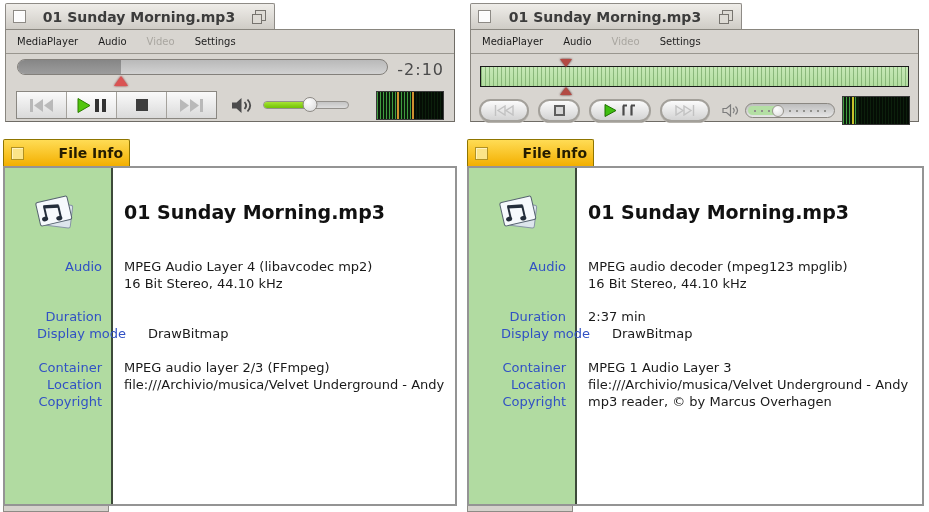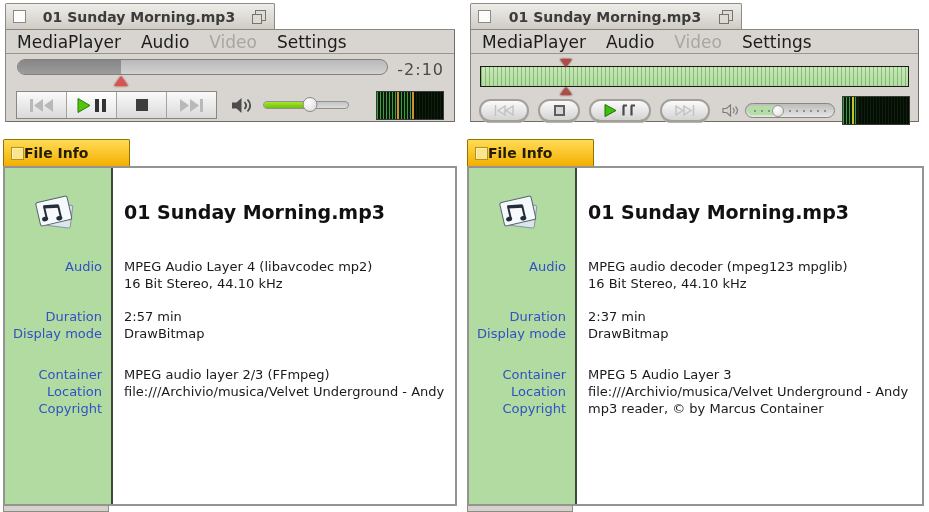--- a/index.html
+++ b/index.html
@@ -25,21 +25,21 @@
   }
   .zoombox{position:relative;width:14px;height:14px;margin-right:8px;}
   .zoombox .sq1{position:absolute;right:0;top:0;width:9px;height:9px;border:1px solid #77746f;background:#dedbd5;}
   .zoombox .sq2{position:absolute;left:0;bottom:0;width:8px;height:8px;border:1px solid #77746f;background:#dedbd5;}
   .win-body{
     position:absolute;box-sizing:border-box;background:#d8d5d0;
     border:1px solid #89867f;border-right-color:#6f6c66;border-bottom-color:#6f6c66;
   }
   .menubar{
     height:23px;display:flex;align-items:center;gap:20px;padding-left:11px;
-    border-bottom:1px solid #99968f;font-size:17px;color:#1c1c1c;
+    border-bottom:1px solid #99968f;font-size:10px;color:#1c1c1c;
   }
   .menu-item{white-space:nowrap;cursor:default;}
   .menu-item.disabled{color:#a9a6a0;}
   
   .seek-row{position:relative;height:33px;display:flex;align-items:flex-start;padding:0 10px;}
   .seek-wrap{position:relative;flex:1;height:33px;}
   .seek-track{
     position:absolute;left:1px;right:4px;top:5px;height:16px;border-radius:9px;
     box-sizing:border-box;border:1px solid #83807b;
     background:linear-gradient(#b9b9b9,#d2d2d2);overflow:hidden;
@@ -106,37 +106,37 @@
   .vol2-knob{position:absolute;top:1px;width:12px;height:12px;border-radius:50%;transform:translateX(-50%);
     background:radial-gradient(circle at 35% 30%,#ffffff,#dcdcdc);border:1px solid #9a978f;box-sizing:border-box;}
   
   .fi-tab{
     position:absolute;height:27px;width:127px;box-sizing:border-box;
     border:1px solid #8f7500;border-bottom:none;border-radius:2px 2px 0 0;
     background:linear-gradient(#ffdc55,#f3af00);display:flex;align-items:center;
   }
   .fi-closebox{width:13px;height:13px;box-sizing:border-box;margin-left:7px;
     background:#fbe489;border:1px solid #b09122;box-shadow:inset 1px 1px 0 #fff3c0;}
-  .fi-tab-title{flex:1;text-align:left;font-size:14px;font-weight:bold;color:#241c00;padding-right:6px;}
+  .fi-tab-title{flex:1;text-align:right;font-size:14px;font-weight:bold;color:#241c00;padding-right:6px;}
   .fi-body{
     position:absolute;box-sizing:border-box;height:340px;background:#ffffff;
     border:2px solid #949494;overflow:hidden;
   }
   .fi-green{position:absolute;left:0;top:0;bottom:0;width:106px;background:#b1dba1;}
   .fi-divider{position:absolute;left:106px;top:0;bottom:0;width:2px;background:#3d4a3a;}
   .fi-content{position:relative;padding-top:22px;}
   .fi-row{display:flex;align-items:flex-start;}
   .fi-label-col{width:104px;flex:none;text-align:right;box-sizing:border-box;padding-right:7px;
     font-size:13px;line-height:17px;color:#3151c4;}
   .fi-value-col{flex:1;min-width:0;padding-left:15px;font-size:13px;line-height:17px;color:#1a1a1a;
     white-space:nowrap;overflow:hidden;}
   .fi-file-title{font-size:19px;font-weight:bold;color:#111;line-height:24px;}
   .fi-title-row{margin-bottom:24px;min-height:44px;align-items:center;}
   .fi-title-row .fi-label-col{display:flex;justify-content:center;align-items:center;}
-  .mb16{margin-bottom:16px;} .mb17{margin-bottom:24px;}
+  .mb16{margin-bottom:16px;} .mb17{margin-bottom:17px;padding-left:24px;}
   .foot{position:absolute;height:6px;box-sizing:border-box;background:#d5d2cc;border:1px solid #8e8b86;border-top:none;}
   svg{display:block;}
 </style>
 </head>
 <body>
 
 <div class="tab" style="left:5px;top:3px;width:270px;">
   <div class="closebox"></div>
   <span class="tab-title">01 Sunday Morning.mp3</span>
   <div class="zoombox">
@@ -312,21 +312,20 @@
     </div>
     <div class="fi-row mb16">
       <div class="fi-label-col">Audio</div>
       <div class="fi-value-col">
         <div>MPEG Audio Layer 4 (libavcodec mp2)</div>
         <div>16 Bit Stereo, 44.10 kHz</div>
       </div>
     </div>
     <div class="fi-row">
       <div class="fi-label-col">Duration</div>
-      <div class="fi-value-col">2:57 min</div>
     </div>
     <div class="fi-row mb17">
       <div class="fi-label-col">Display mode</div>
       <div class="fi-value-col">DrawBitmap</div>
     </div>
     <div class="fi-row">
       <div class="fi-label-col">Container</div>
       <div class="fi-value-col">MPEG audio layer 2/3 (FFmpeg)</div>
     </div>
     <div class="fi-row">
@@ -378,25 +377,25 @@
     <div class="fi-row">
       <div class="fi-label-col">Duration</div>
       <div class="fi-value-col">2:37 min</div>
     </div>
     <div class="fi-row mb17">
       <div class="fi-label-col">Display mode</div>
       <div class="fi-value-col">DrawBitmap</div>
     </div>
     <div class="fi-row">
       <div class="fi-label-col">Container</div>
-      <div class="fi-value-col">MPEG 5 Audio Layer 3</div>
+      <div class="fi-value-col">MPEG 1 Audio Layer 3</div>
     </div>
     <div class="fi-row">
       <div class="fi-label-col">Location</div>
       <div class="fi-value-col">file:///Archivio/musica/Velvet Underground - Andy</div>
     </div>
     <div class="fi-row">
       <div class="fi-label-col">Copyright</div>
-      <div class="fi-value-col">mp3 reader, © by Marcus Container</div>
+      <div class="fi-value-col">mp3 reader, © by Marcus Overhagen</div>
     </div>
   </div>
 </div>
 <div class="foot" style="left:467px;top:506px;width:106px;"></div>
 
 </body></html>

